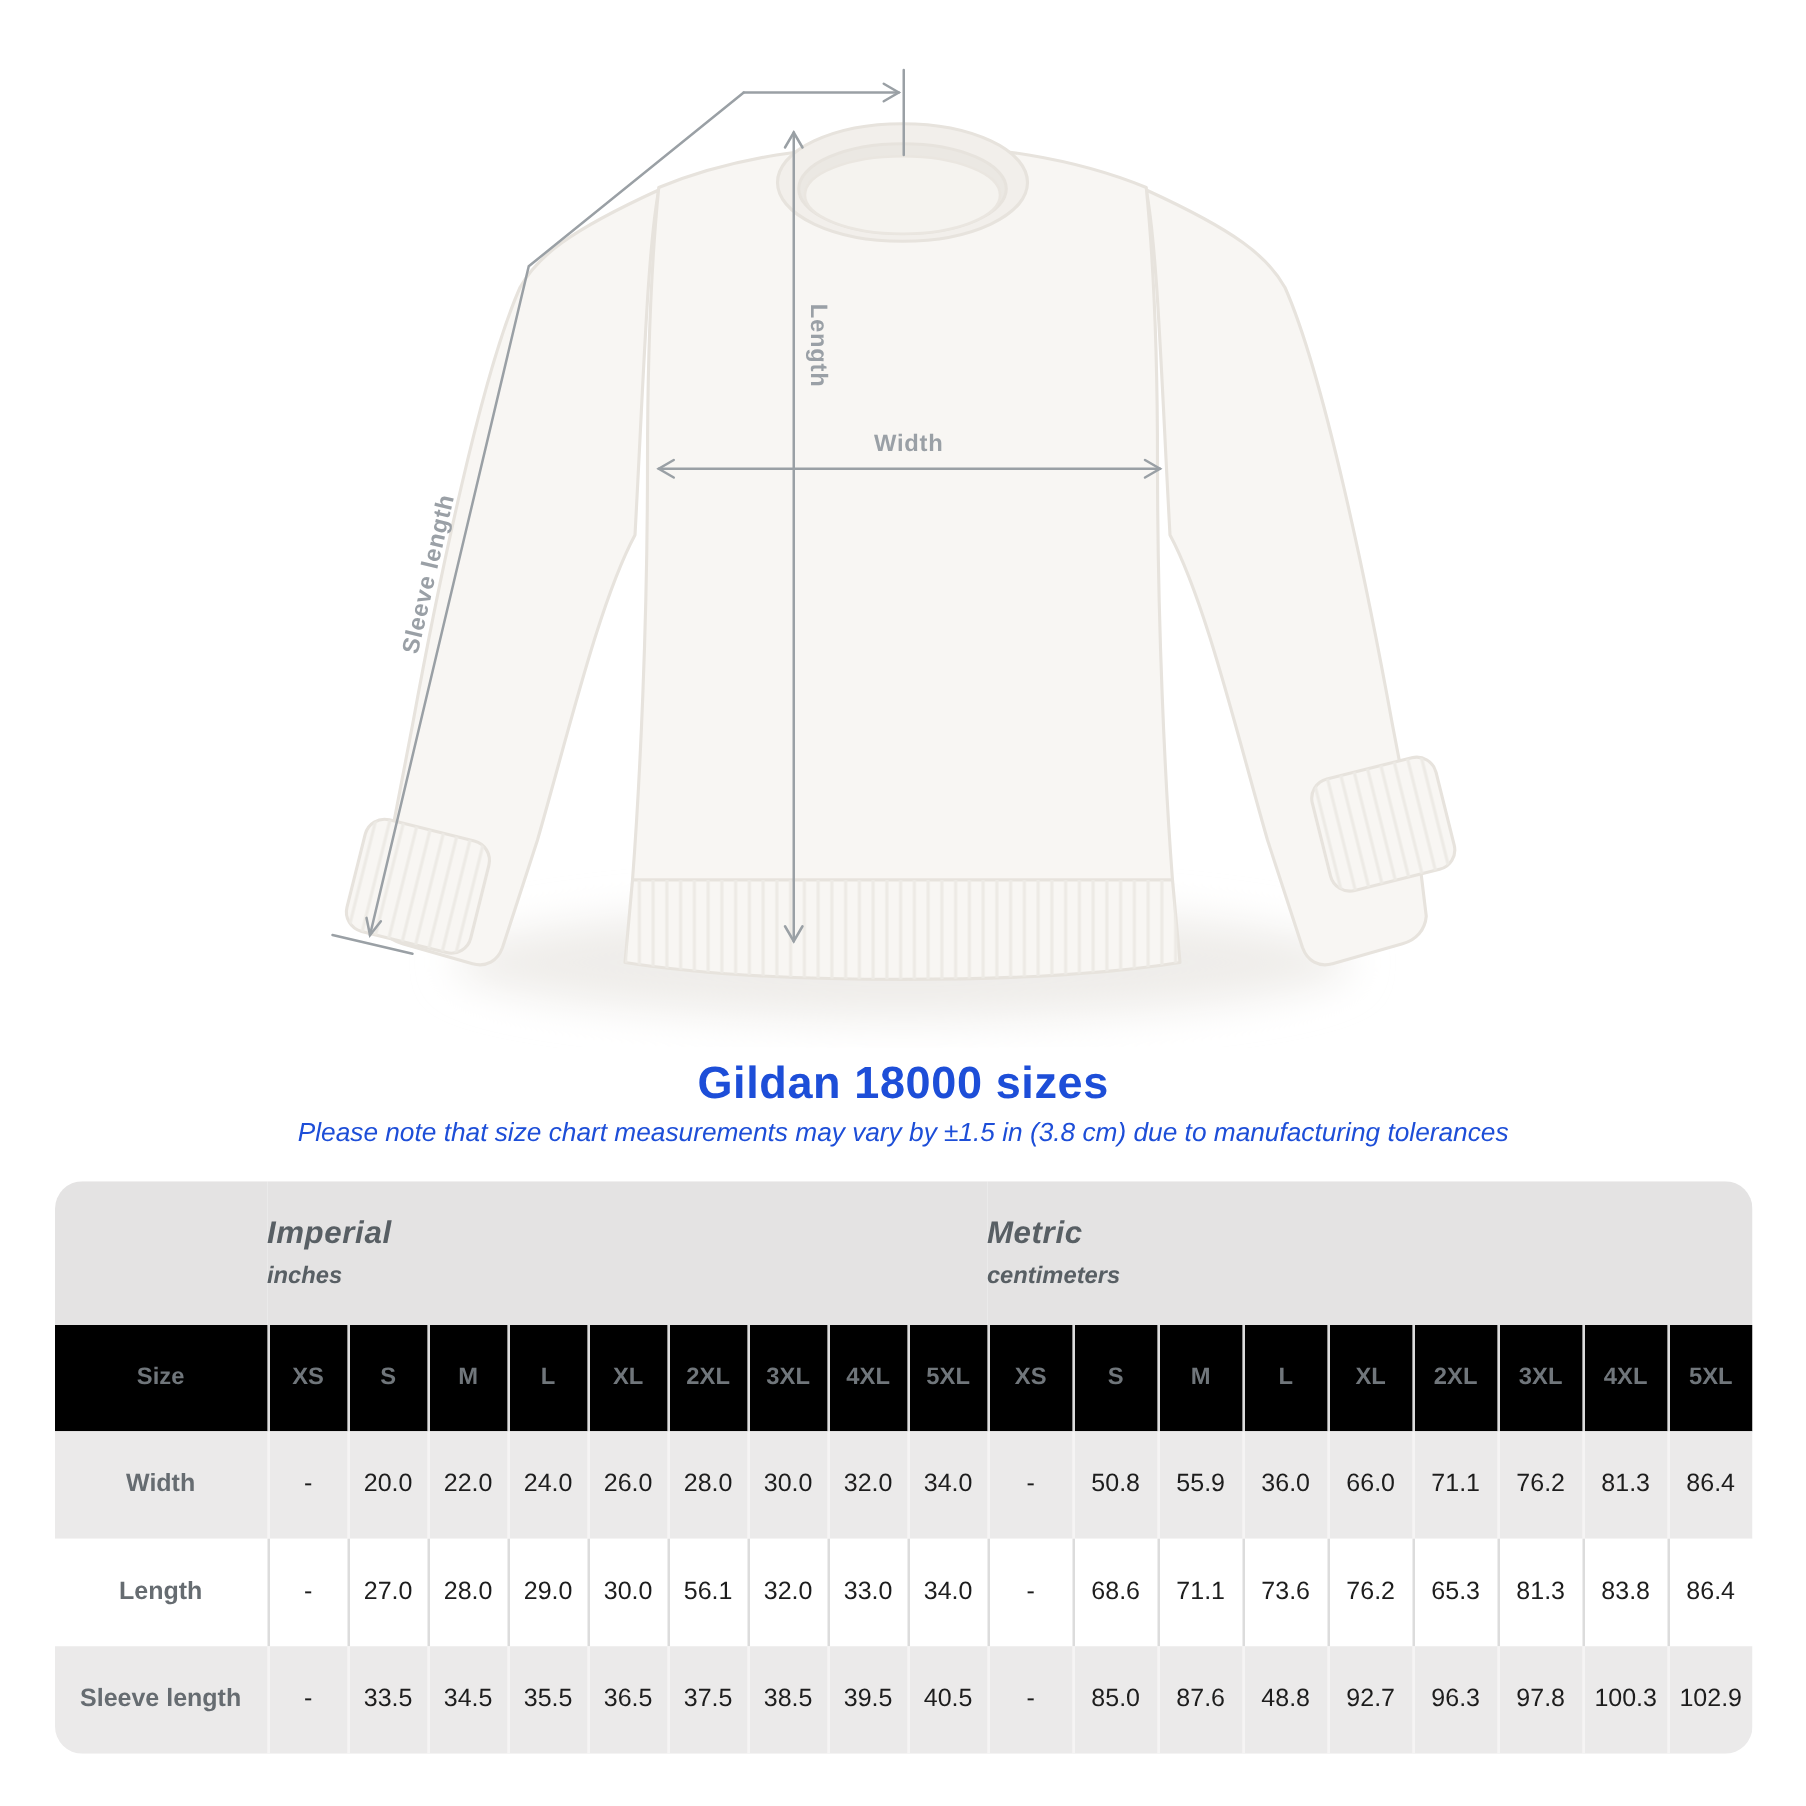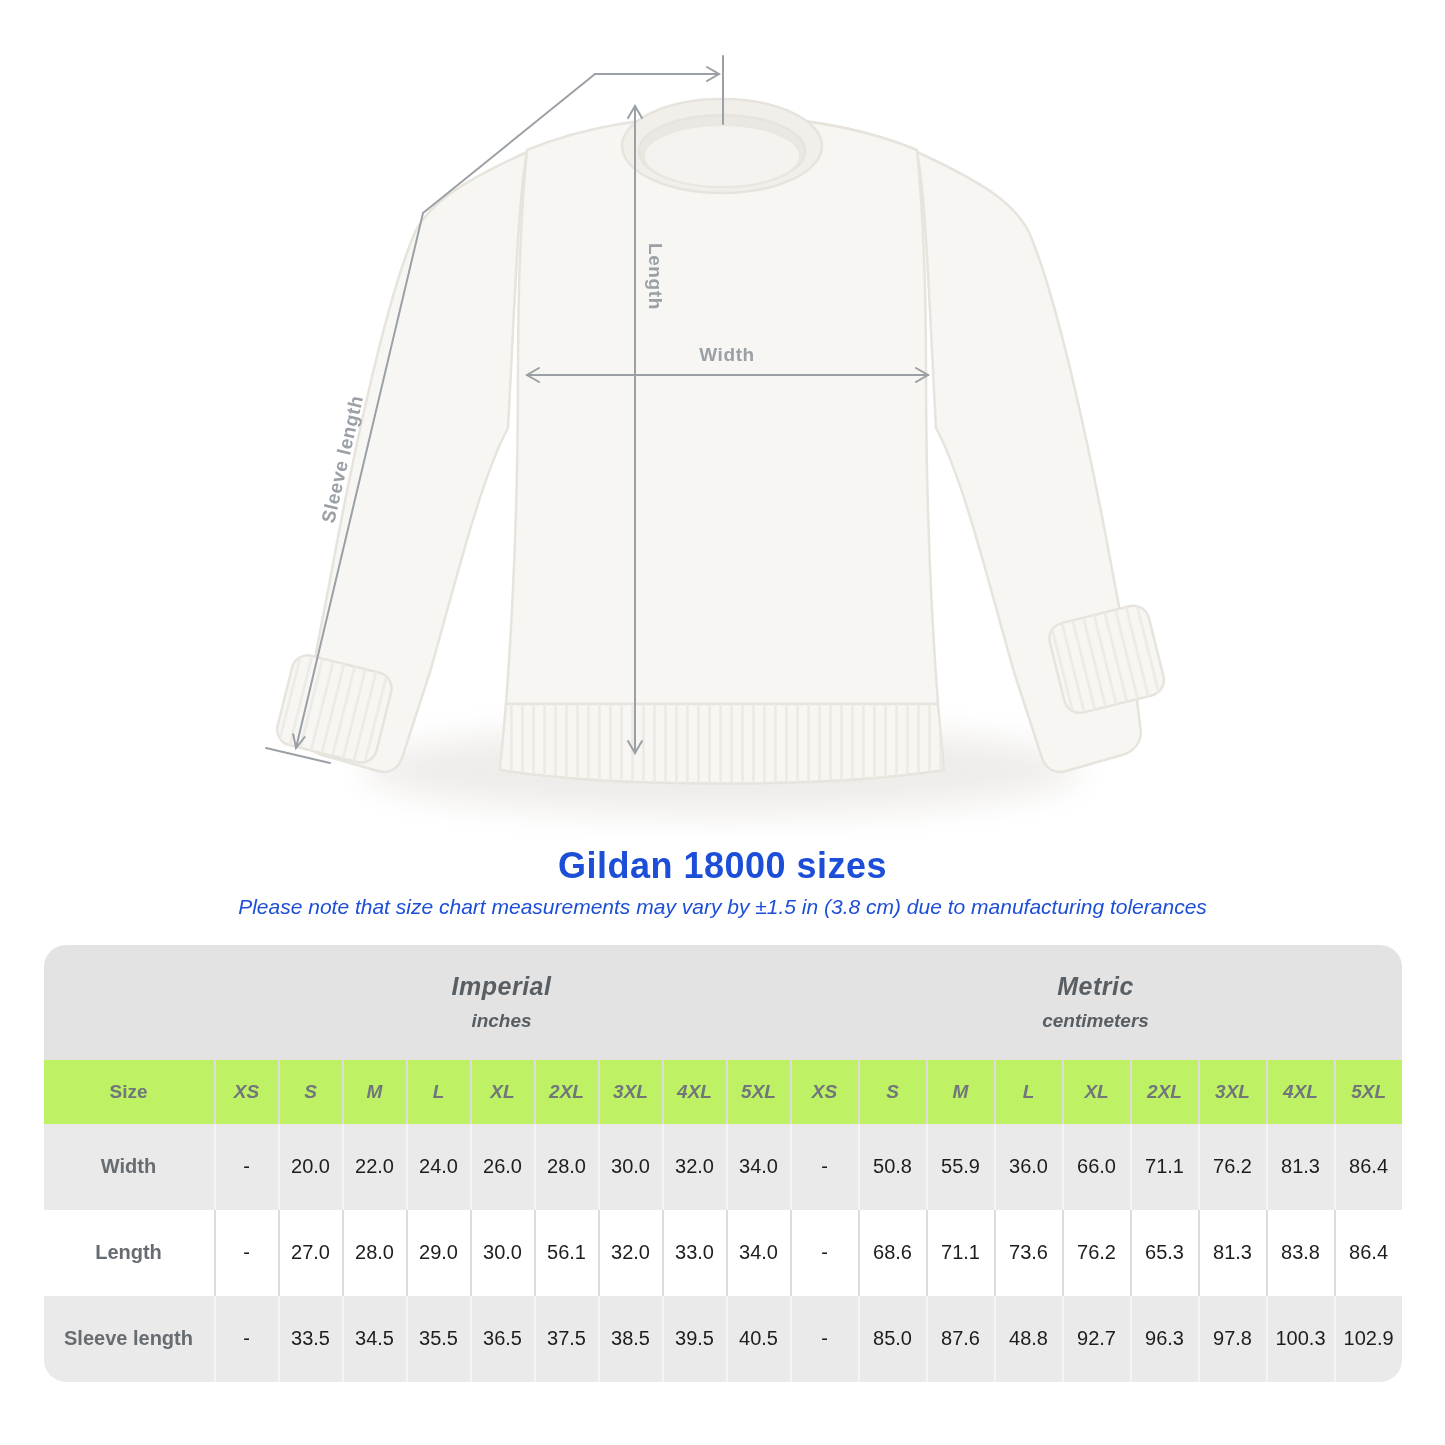--- a/index.html
+++ b/index.html
@@ -7,26 +7,26 @@
   .figure{width:1445px;height:838px;position:relative;}
   .figure svg{display:block;}
   .heading{text-align:center;}
   .title{margin:0;padding-top:8px;font-size:36px;line-height:1.1;font-weight:bold;color:#1d4ed8;letter-spacing:0.5px;}
   .subtitle{margin:9px 0 0 0;font-size:21px;font-style:italic;color:#1d4ed8;}
   .table-wrap{width:1358px;margin:26px auto 0 auto;border-radius:22px;overflow:hidden;}
   table.size-table{width:100%;border-collapse:separate;border-spacing:0;table-layout:fixed;}
   .size-table col.c-label{width:170px;}
   .size-table col.c-imp{width:64px;}
   .size-table col.c-met{width:68px;}
-  .group-row th{background:#e4e3e3;height:115px;vertical-align:middle;text-align:center;padding:0;}
+  .group-row th{background:#e4e3e3;height:115px;vertical-align:middle;text-align:left;padding:0;}
   .gname{font-size:25px;font-weight:bold;font-style:italic;color:#585f64;letter-spacing:0.5px;}
   .gunit{font-size:19px;font-style:italic;color:#585f64;margin-top:9px;}
-  .sizes-row th{background:#bef264;height:64px;vertical-align:middle;text-align:center;
+  .sizes-row th{background:#000000;height:85px;vertical-align:middle;text-align:center;
     font-size:19px;font-weight:bold;color:#70767b;padding:0;}
-  .sizes-row th + th{border-left:2px solid #dcdcdc;font-style:italic;}
+  .sizes-row th + th{border-left:2px solid #dcdcdc;}
   tbody td{height:86px;vertical-align:middle;text-align:center;font-size:20px;color:#1d1d1d;padding:0;}
   tbody td.rlabel{font-weight:bold;color:#666c71;}
   tr.r-gray td{background:#ebeaea;}
   tr.r-gray td + td{border-left:2px solid #f5f4f4;}
   tr.r-white td{background:#ffffff;}
   tr.r-white td + td{border-left:2px solid #dcdcdc;}
 </style>
 </head>
 <body>
 

